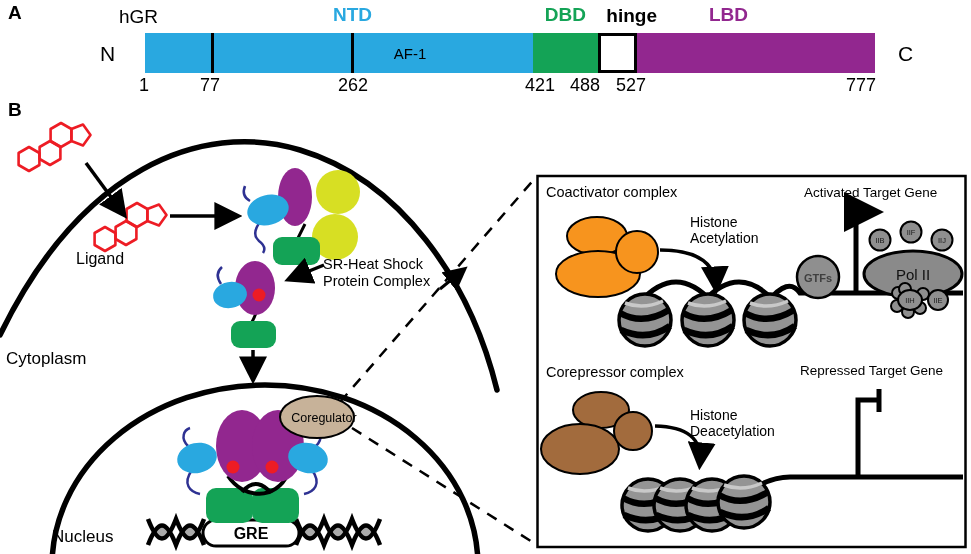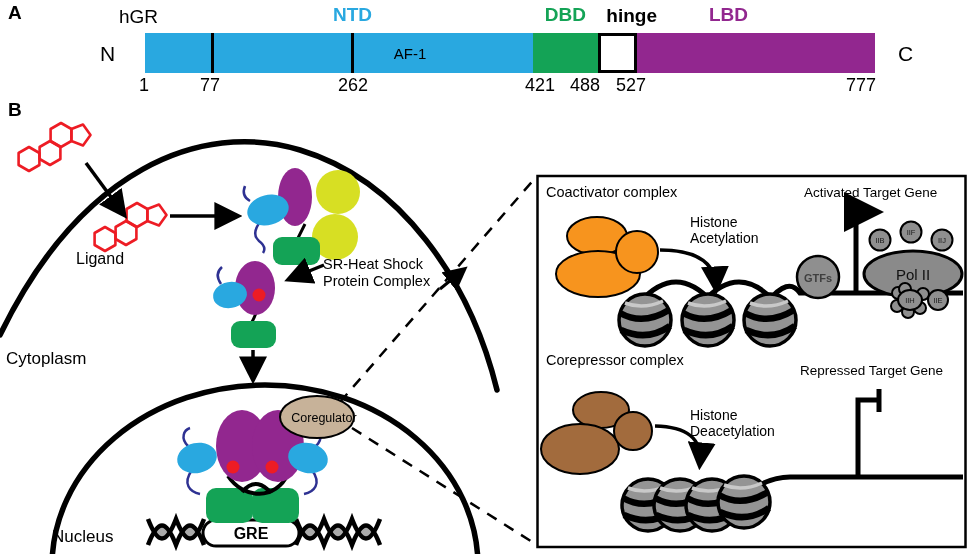--- a/index.html
+++ b/index.html
@@ -226,18 +226,18 @@
 Protein Complex</div>
   <div class="lbl" style="left:6px;top:349px;font-size:17px;">Cytoplasm</div>
   <div class="lbl" style="left:40px;top:527px;font-size:17px;margin-left:12px;">Nucleus</div>
   <div class="lbl ctr" style="left:280px;top:411px;width:88px;font-size:12.5px;">Coregulator</div>
 
   <div class="lbl" style="left:546px;top:184px;font-size:14.5px;">Coactivator complex</div>
   <div class="lbl pre" style="left:690px;top:214px;font-size:14px;">Histone
 Acetylation</div>
   <div class="lbl" style="left:804px;top:185px;font-size:13.5px;">Activated Target Gene</div>
 
-  <div class="lbl" style="left:546px;top:352px;font-size:14.5px;">Corepressor complex</div>
+  <div class="lbl" style="left:546px;top:364px;font-size:14.5px;">Corepressor complex</div>
   <div class="lbl pre" style="left:690px;top:407px;font-size:14px;">Histone
 Deacetylation</div>
   <div class="lbl" style="left:800px;top:363px;font-size:13.5px;">Repressed Target Gene</div>
 
 </div>
 
 </body></html>

